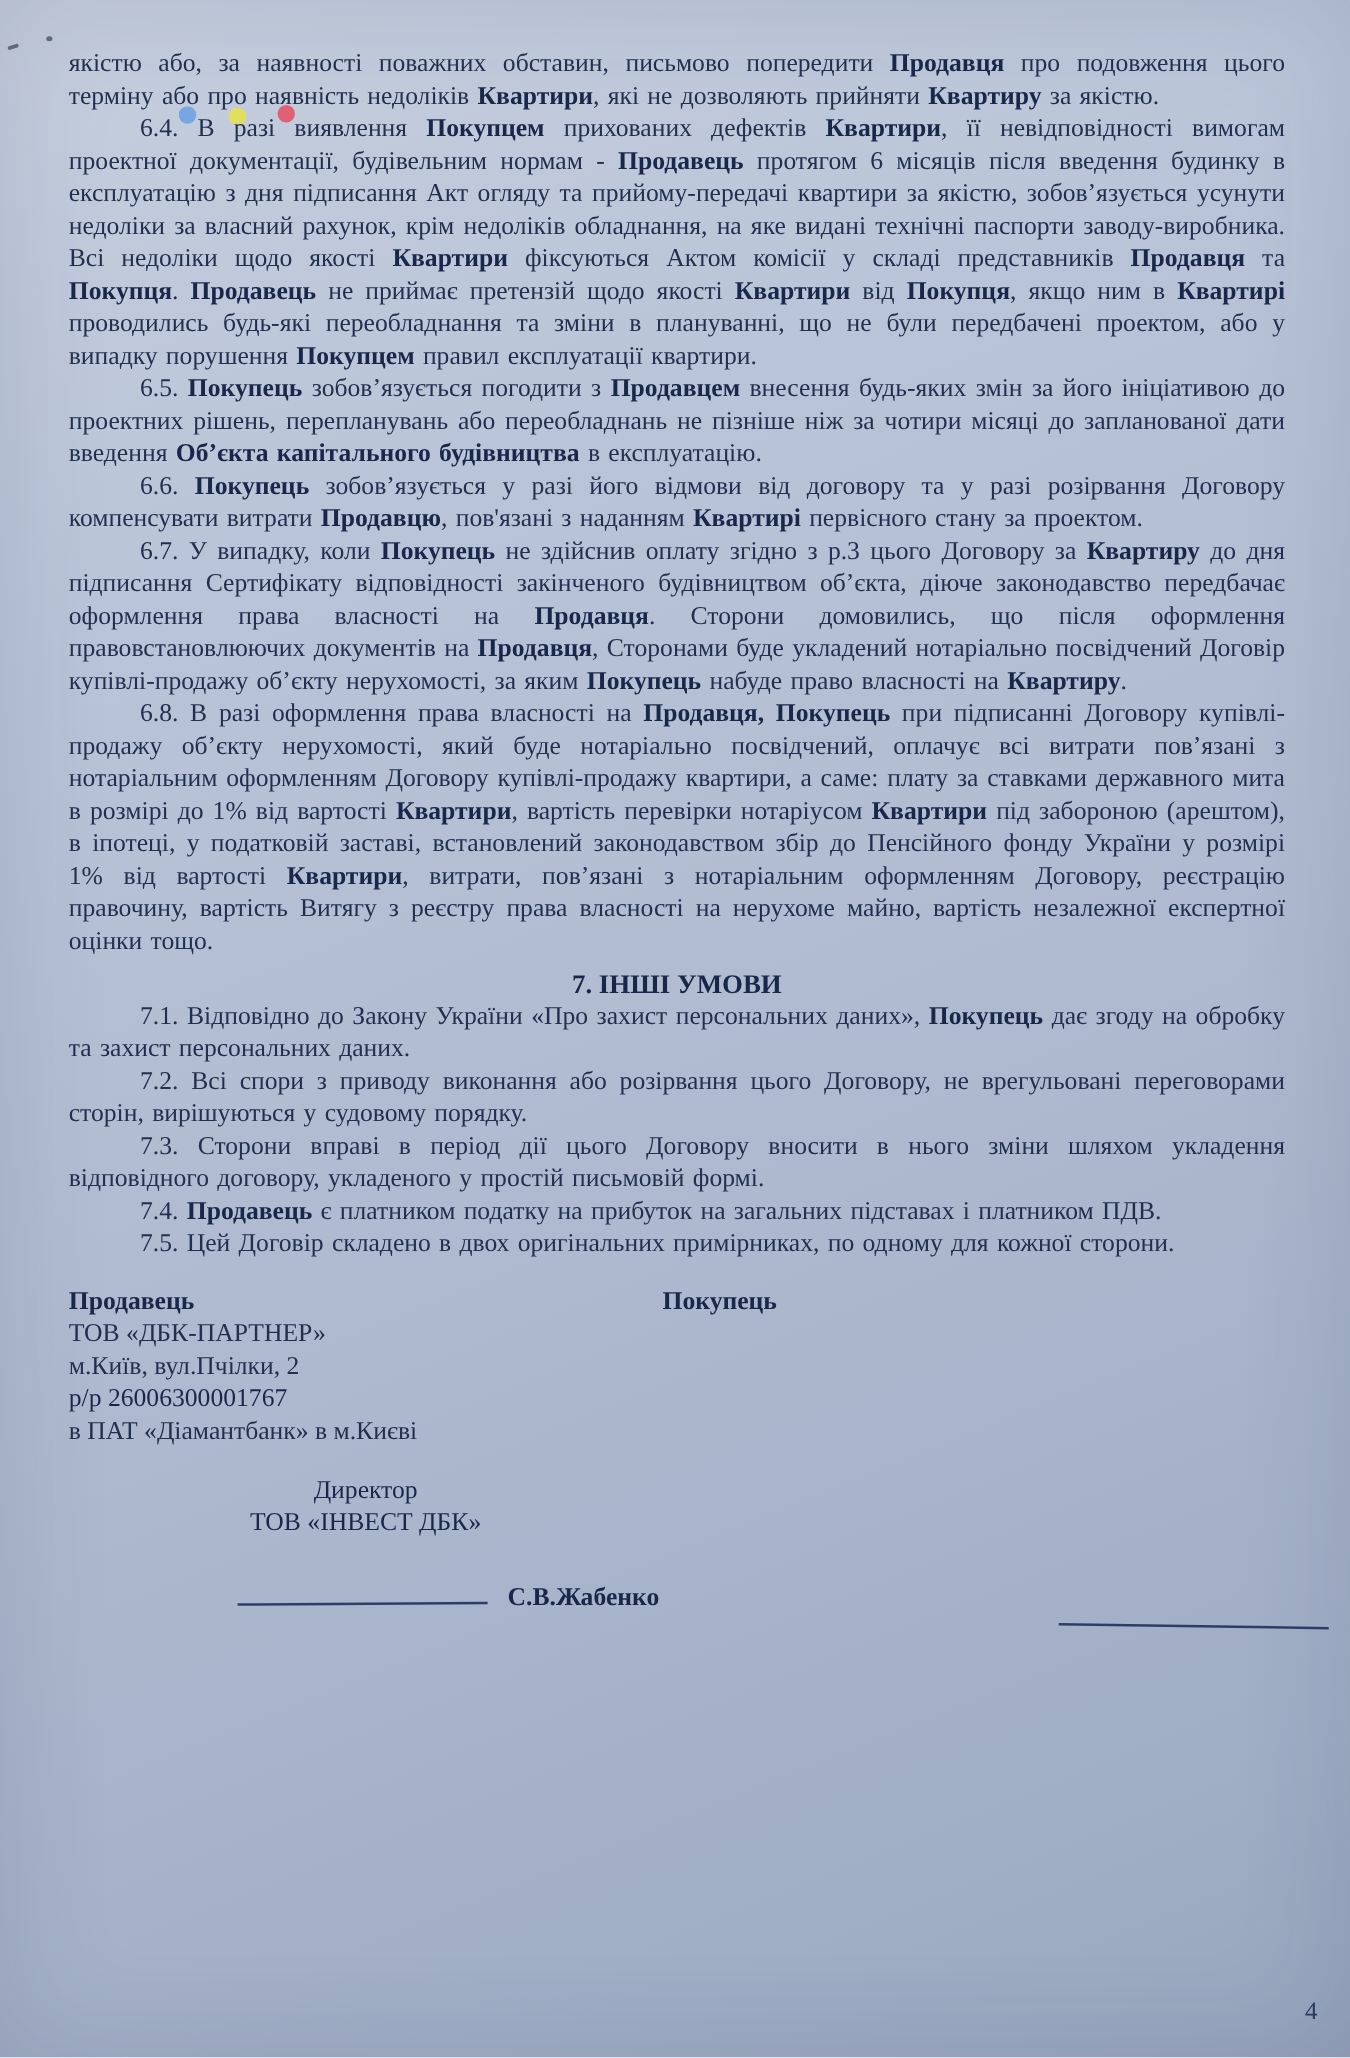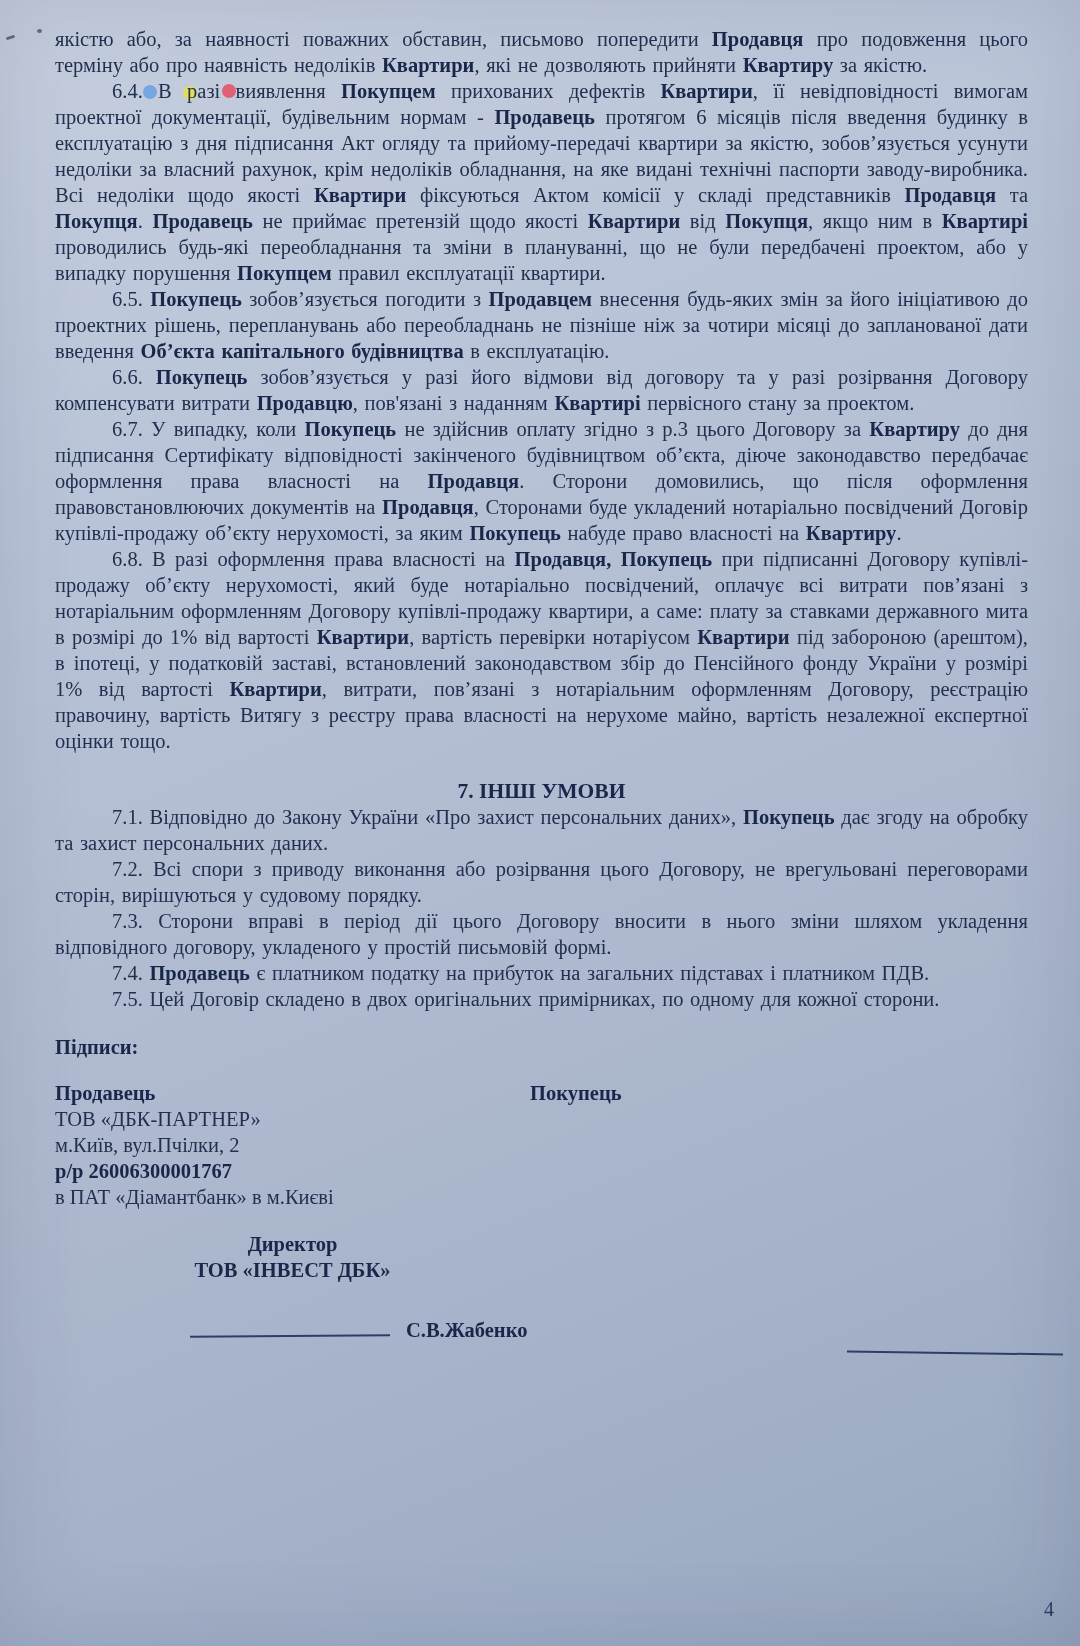--- a/index.html
+++ b/index.html
@@ -4,33 +4,33 @@
 <style>
   html,body{margin:0;padding:0;}
   body{width:1080px;height:1646px;overflow:hidden;}
   .page{
     position:relative;width:1080px;height:1646px;
     background:linear-gradient(158deg,#c6cfde 0%,#b9c4d8 26%,#aeb9cf 58%,#9fadc5 88%,#97a5bd 100%);
     box-shadow:inset 0 0 90px rgba(40,52,84,.14);
     font-family:"Liberation Serif","DejaVu Serif",serif;
     color:#22304f;
   }
-  .content{position:absolute;left:55px;top:26px;width:973px;}
+  .content{position:absolute;left:55px;top:38px;width:973px;}
   .para{margin:0;text-align:justify;font-size:20.5px;line-height:26px;text-indent:57px;word-spacing:1.5px;}
   .para.no-indent{text-indent:0;}
   b{color:#19274a;}
-  .heading{text-align:center;font-weight:bold;font-size:21.5px;line-height:26px;margin-top:24px;color:#19274a;}
+  .heading{text-align:center;font-weight:bold;font-size:21.5px;line-height:26px;margin-top:8px;color:#19274a;}
   .signatures-label{margin-top:22px;font-size:20.5px;line-height:26px;font-weight:bold;color:#19274a;}
   .sig-columns{display:flex;margin-top:20px;}
   .sig-col{font-size:20.5px;line-height:26px;}
   .sig-left{width:475px;flex:none;}
   .sig-right{flex:1;position:relative;}
   .sig-title{font-weight:bold;color:#19274a;}
   .sig-text-line{font-size:20.5px;line-height:26px;}
-  .sig-text-line.bold{font-weight:bold;color:#19274a;}
+  .sig-text-line.bold{font-weight:normal;color:#19274a;}
   .director-block{margin-top:21px;text-align:center;}
   .sig-row{margin-top:34px;white-space:nowrap;}
   .sig-line{display:inline-block;width:200px;height:12px;border-bottom:2.5px solid #2e3d68;margin-left:135px;transform:rotate(-0.4deg);}
   .sig-name{margin-left:16px;font-weight:bold;color:#19274a;}
   .buyer-line{position:absolute;left:317px;top:272px;width:216px;height:0;border-bottom:2.5px solid #2e3d68;margin-left:0;display:block;transform:rotate(0.8deg);}
   .page-number{position:absolute;right:26px;top:1598px;font-size:20px;color:#2a3a63;}
   .watermark{
     position:absolute;left:52px;top:54px;
     font-family:"Liberation Sans","DejaVu Sans",sans-serif;
     font-weight:bold;font-size:31px;letter-spacing:.5px;
@@ -69,21 +69,20 @@
     <div class="heading">7. ІНШІ УМОВИ</div>
 
     <div class="body-block">
         <p class="para"><span>7.1. Відповідно до Закону України «Про захист персональних даних», </span><b>Покупець</b><span> дає згоду на обробку та захист персональних даних.</span></p>
         <p class="para"><span>7.2. Всі спори з приводу виконання або розірвання цього Договору, не врегульовані переговорами сторін, вирішуються у судовому порядку.</span></p>
         <p class="para"><span>7.3. Сторони вправі в період дії цього Договору вносити в нього зміни шляхом укладення відповідного договору, укладеного у простій письмовій формі.</span></p>
         <p class="para"><span>7.4. </span><b>Продавець</b><span> є платником податку на прибуток на загальних підставах і платником ПДВ.</span></p>
         <p class="para"><span>7.5. Цей Договір складено в двох оригінальних примірниках, по одному для кожної сторони.</span></p>
       </div>
 
-    <div class="signatures-label">Підписи:</div>
 
     <div class="sig-columns">
       <div class="sig-col sig-left">
         <div class="sig-title">Продавець</div>
         <div>
             <div class="sig-text-line">ТОВ «ДБК-ПАРТНЕР»</div>
             <div class="sig-text-line">м.Київ, вул.Пчілки, 2</div>
             <div class="sig-text-line bold">р/р 26006300001767</div>
             <div class="sig-text-line">в ПАТ «Діамантбанк» в м.Києві</div>
           </div>

